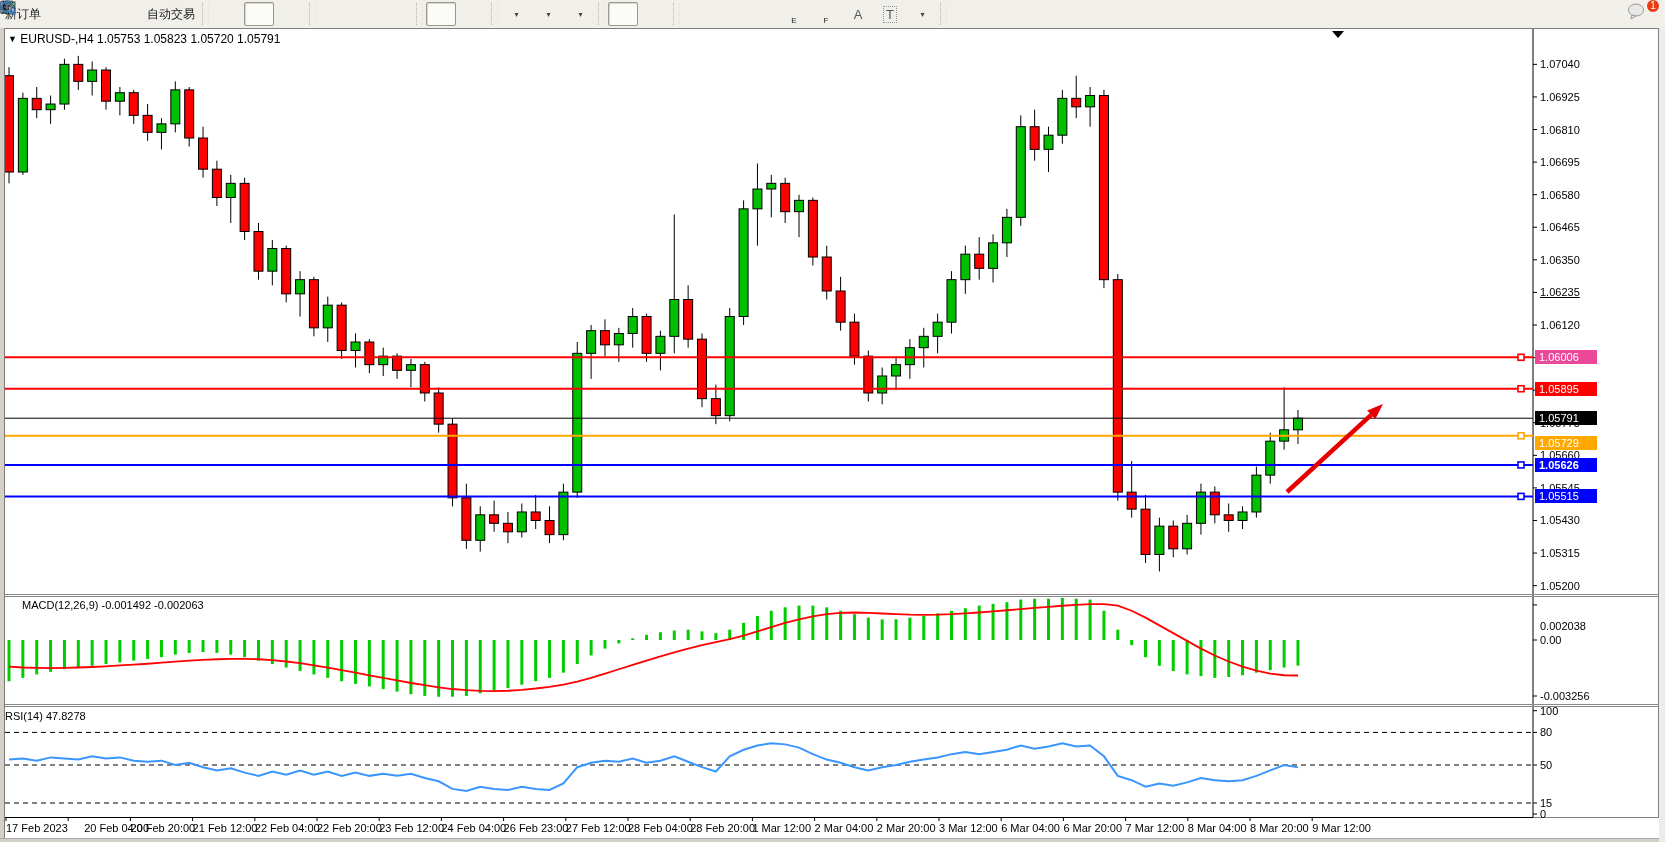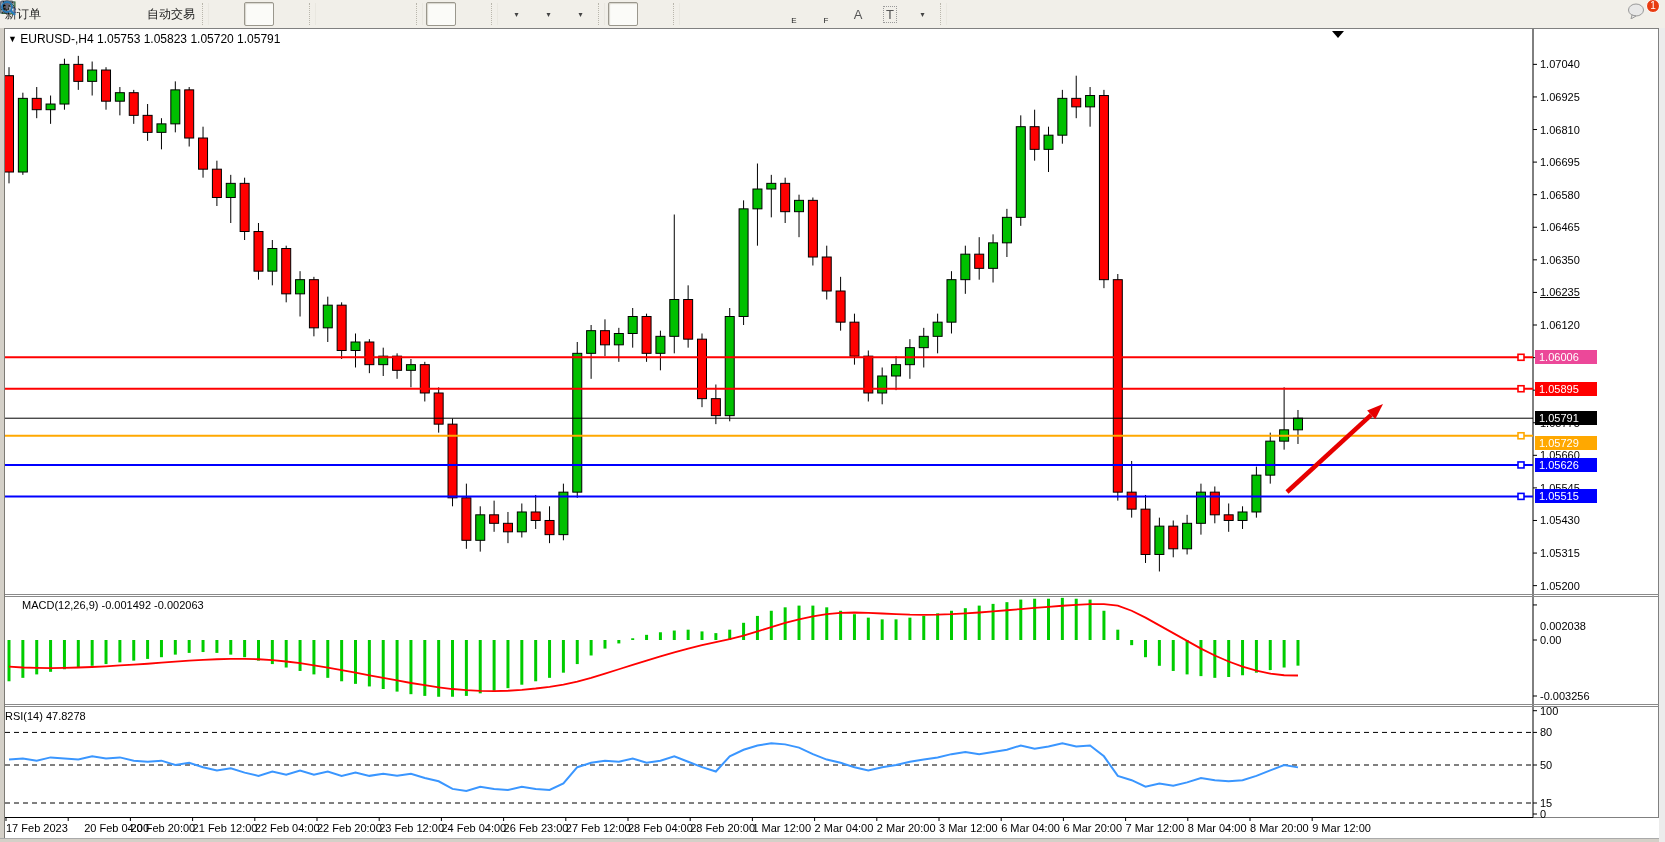--- a/index.html
+++ b/index.html
@@ -620,21 +620,21 @@
       <div class="axis-label" style="left: 1540px; top: 662.003px;">-0.003256</div>
       <div class="axis-label" style="left: 1540px; top: 676.7px;">100</div>
       <div class="axis-label" style="left: 1540px; top: 698.42px;">80</div>
       <div class="axis-label" style="left: 1540px; top: 731px;">50</div>
       <div class="axis-label" style="left: 1540px; top: 769.01px;">15</div>
       <div class="axis-label" style="left: 1540px; top: 780px;">0</div>
       <div class="price-badge" style="top: 322.296px; background: #ec4899;">1.06006</div>
       <div class="price-badge" style="top: 353.742px; background: rgb(255, 0, 0);">1.05895</div>
       <div class="price-badge" style="top: 383.206px; background: rgb(0, 0, 0);">1.05791</div>
       <div class="price-badge" style="top: 400.77px; background: rgb(255, 168, 0); margin-top: 7px;">1.05729</div>
-      <div class="price-badge" style="top: 429.95px; background: rgb(0, 0, 255);">1.05626</div>
+      <div class="price-badge" style="top: 429.95px; background: rgb(0, 0, 255); font-weight: bold;">1.05626</div>
       <div class="price-badge" style="top: 461.396px; background: rgb(0, 0, 255);">1.05515</div>
       <div class="time-label" style="left: 6px;">17 Feb 2023</div>
       <div class="time-label" style="left: 68.2px; padding-left: 16px;">20 Feb 04:00</div>
       <div class="time-label" style="left: 130.4px;">20 Feb 20:00</div>
       <div class="time-label" style="left: 192.6px;">21 Feb 12:00</div>
       <div class="time-label" style="left: 254.8px;">22 Feb 04:00</div>
       <div class="time-label" style="left: 317px;">22 Feb 20:00</div>
       <div class="time-label" style="left: 379.2px;">23 Feb 12:00</div>
       <div class="time-label" style="left: 441.4px;">24 Feb 04:00</div>
       <div class="time-label" style="left: 503.6px;">26 Feb 23:00</div>

